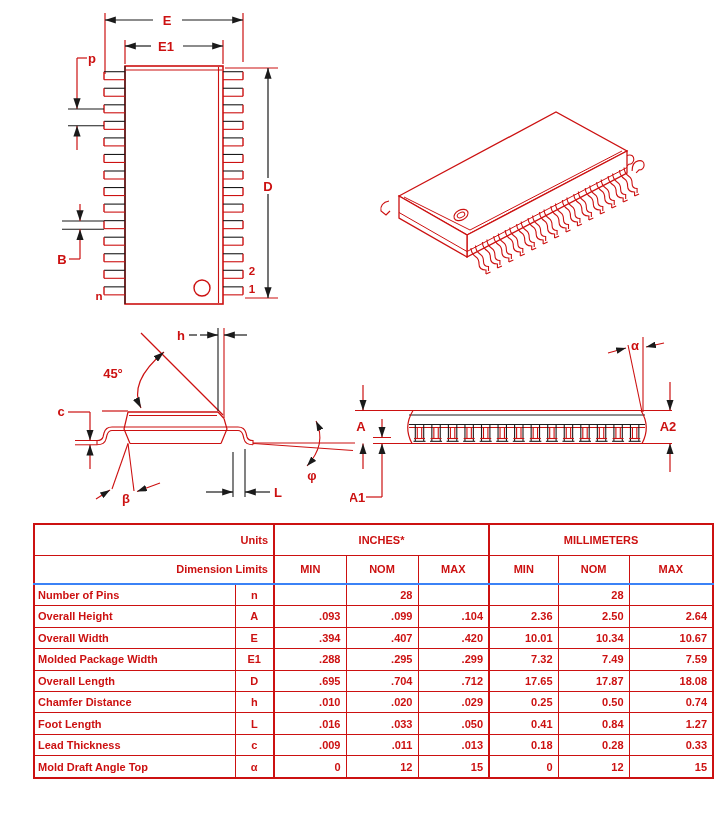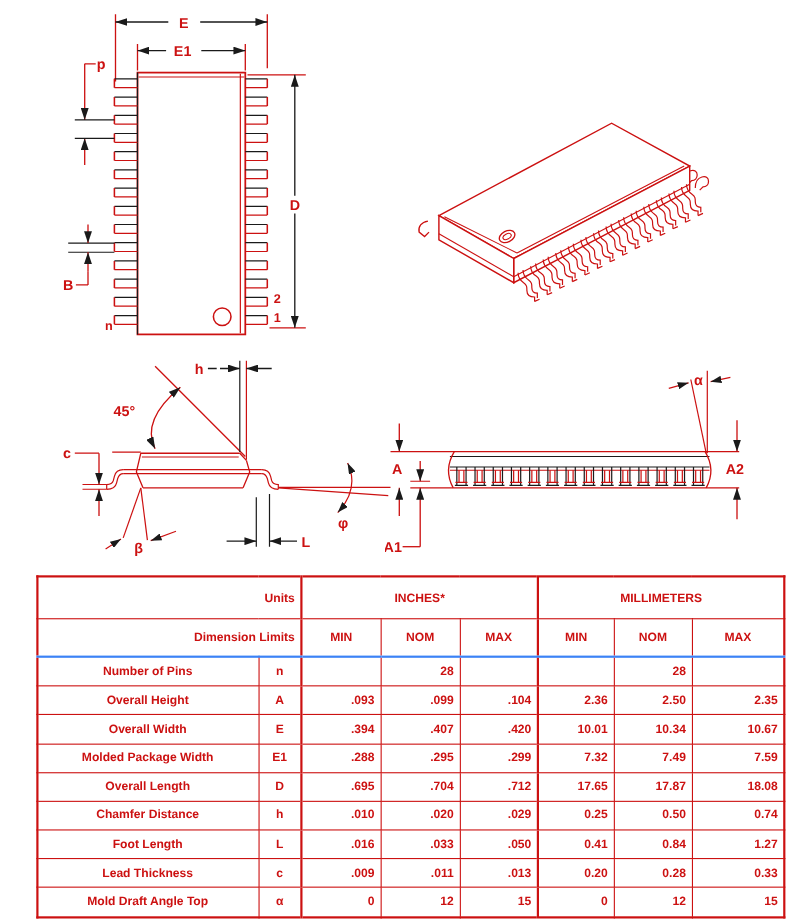--- a/index.html
+++ b/index.html
@@ -3,28 +3,28 @@
 <meta charset="utf-8">
 <style>
   html,body{margin:0;padding:0;background:#ffffff;}
   .page{position:relative;width:718px;height:837px;background:#fff;overflow:hidden;
         font-family:"Liberation Sans",sans-serif;}
   .dwg{position:absolute;}
   svg text{fill:#cc1111;font-family:"Liberation Sans",sans-serif;font-weight:bold;}
   .lbl{font-size:13px;}
   .lblsm{font-size:11.5px;}
   
-  table.dims{position:absolute;left:33px;top:523px;width:679px;height:312px;
+  table.dims{position:absolute;left:33px;top:523px;width:679px;height:256px;
              border-collapse:collapse;table-layout:fixed;
              border:2px solid #cc1111;color:#cc1111;
              font-size:11px;font-weight:bold;line-height:1.1;}
   table.dims td{border:1px solid #cc1111;padding:1px 4px 1px 3px;overflow:hidden;}
   table.dims td.r{text-align:right;padding-right:5px;}
   table.dims td.c{text-align:center;padding:1px 0;margin-top:36px;}
-  table.dims td.name{text-align:center;white-space:pre;}
+  table.dims td.name{text-align:left;white-space:pre;}
   table.dims tr.hdr1 td{height:19px;}
   table.dims tr.hdr2 td{height:16px;border-bottom:2px solid #3b82f6;}
   table.dims td.grp{border-left:2px solid #cc1111;}
 </style>
 </head>
 <body>
 
 <div class="page">
 
   <svg width="0" height="0" style="position:absolute">
@@ -481,21 +481,21 @@
 
 
     <tr>
       <td class="name">Overall Height</td>
       <td class="c">A</td>
       <td class="r grp">.093</td>
       <td class="r">.099</td>
       <td class="r">.104</td>
       <td class="r grp">2.36</td>
       <td class="r">2.50</td>
-      <td class="r">2.35</td>
+      <td class="r">2.64</td>
     </tr>
 
 
 
     <tr>
       <td class="name">Overall Width</td>
       <td class="c">E</td>
       <td class="r grp">.394</td>
       <td class="r">.407</td>
       <td class="r">.420</td>
@@ -548,21 +548,21 @@
       <td class="r">1.27</td>
     </tr>
 
 
     <tr>
       <td class="name">Lead Thickness</td>
       <td class="c">c</td>
       <td class="r grp">.009</td>
       <td class="r">.011</td>
       <td class="r">.013</td>
-      <td class="r grp">0.20</td>
+      <td class="r grp">0.18</td>
       <td class="r">0.28</td>
       <td class="r">0.33</td>
     </tr>
 
 
     <tr>
       <td class="name">Mold Draft Angle Top</td>
       <td class="c">α</td>
       <td class="r grp">0</td>
       <td class="r">12</td>

